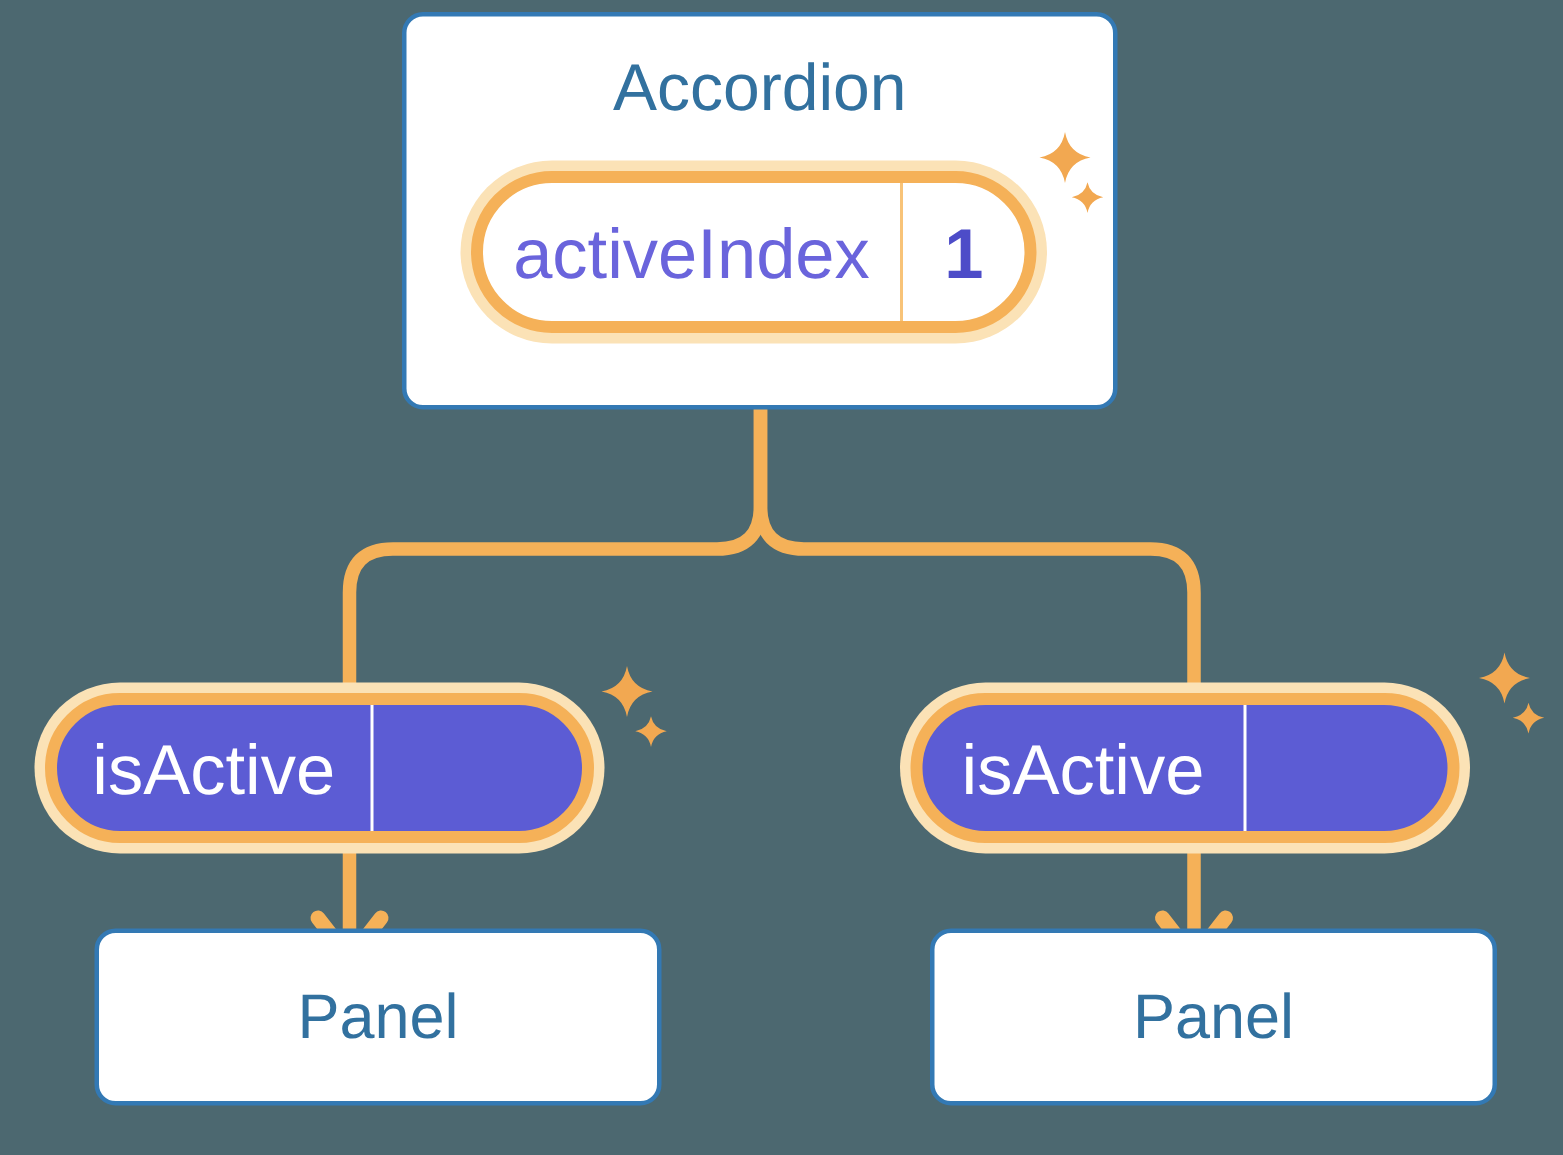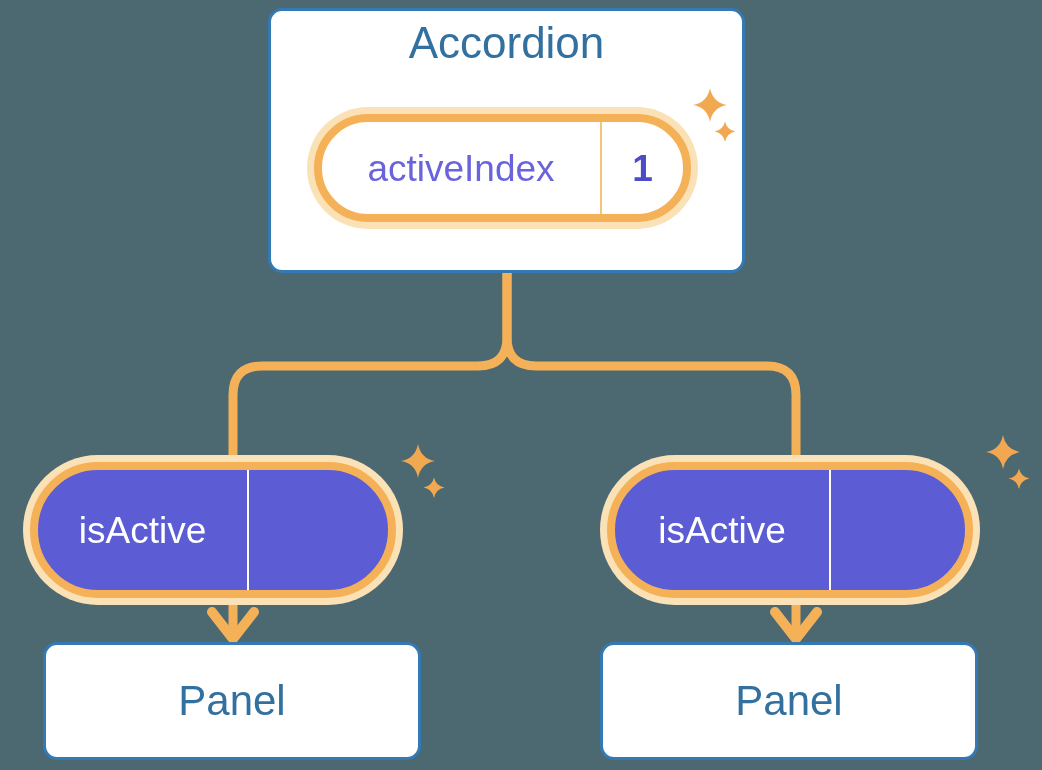--- a/index.html
+++ b/index.html
@@ -18,50 +18,50 @@
   .connectors path{fill:none; stroke:var(--orange); stroke-linecap:round; stroke-linejoin:round;}
   .connectors .line{stroke-width:9px;}
   .connectors .arrowhead{stroke-width:10px;}
 
   .component-box{
     position:absolute; box-sizing:border-box;
     background:var(--white); border:3px solid var(--blue); border-radius:14px;
   }
   .accordion-box{left:268px; top:8px; width:477px; height:265px;}
   .box-title{
-    margin-top:8px; text-align:center;
+    margin-top:24px; text-align:center;
     font-size:44px; font-weight:500; color:var(--blue-text); line-height:1.1;
   }
 
   .pill{
     position:absolute; box-sizing:border-box; display:flex; align-items:stretch;
     border:8px solid var(--orange); border-radius:999px;
     box-shadow:0 0 0 7px var(--orange-glow);
   }
-  .cell{display:flex; align-items:center; justify-content:center; font-size:37px; line-height:1;}
+  .cell{display:flex; align-items:center; justify-content:center; font-size:47px; line-height:1;}
   .value{font-weight:bold;}
 
   .state-pill{left:43px; top:103px; width:377px; height:108px; background:var(--white);}
   .state-pill .key{width:278px; color:var(--purple-text);}
   .state-pill .pill-divider{width:2px; background:var(--orange-divider);}
   .state-pill .value{flex:1; color:var(--value-blue);}
 
-  .prop-pill{top:462px; width:366px; height:136px; background:var(--purple);}
+  .prop-pill{top:462px; width:366px; height:100px; background:var(--purple);}
   .prop-pill .key{color:var(--white);}
   .prop-pill .pill-divider{width:2px; background:var(--white);}
   .prop-pill .value{flex:1; color:var(--white);}
   .prop-pill.pos-left{left:30px;}
   .prop-pill.pos-left .key{width:209px;}
   .prop-pill.pos-right{left:607px;}
   .prop-pill.pos-right .key{width:214px;}
 
   .panel-box{
-    top:642px; width:378px; height:118px;
+    top:619px; width:378px; height:118px;
     display:flex; align-items:center; justify-content:center;
-    font-size:42px; font-weight:500; color:var(--blue-text);
+    font-size:42px; font-weight:500; color:var(--blue-text);margin-left:20px;
   }
   .panel-box.pos-left{left:43px;}
   .panel-box.pos-right{left:600px;}
 
   .sparkle{position:absolute;}
   .sparkle path{fill:var(--sparkle);}
 </style>
 </head>
 <body>
 

